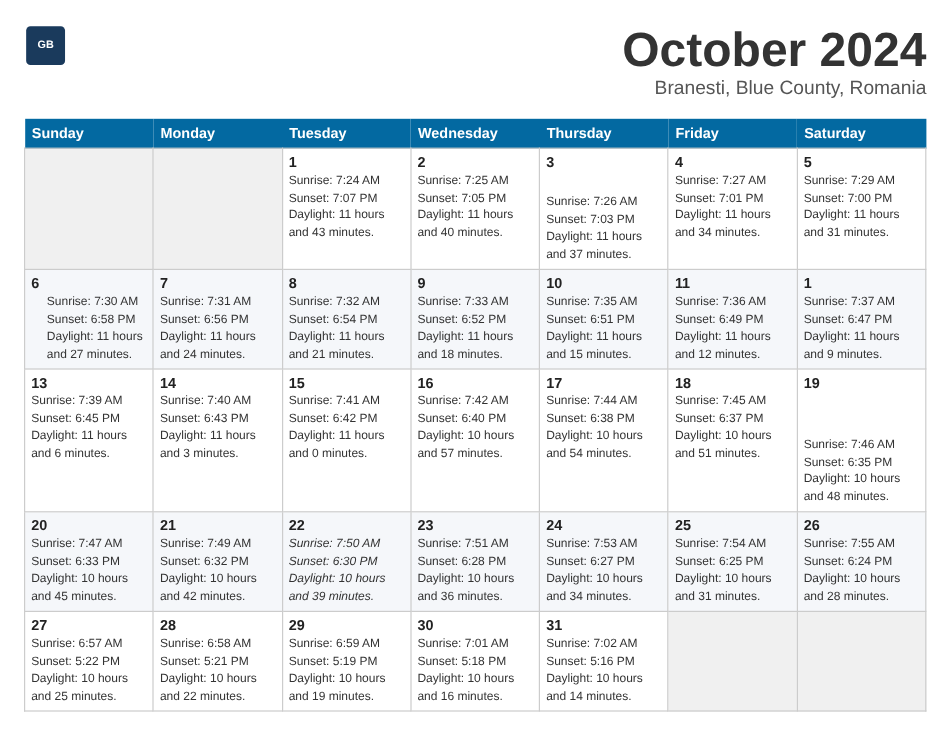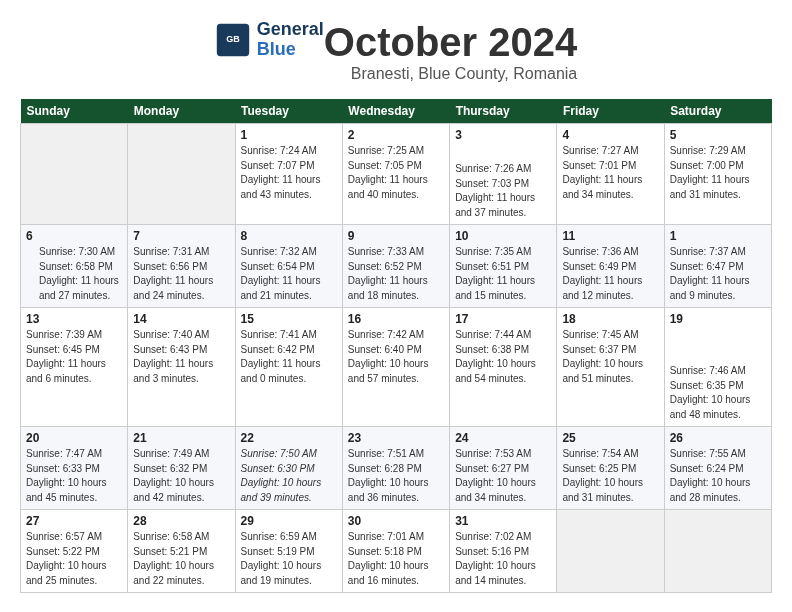--- a/index.html
+++ b/index.html
@@ -5,21 +5,21 @@
     * { box-sizing: border-box; margin: 0; padding: 0; }
     body {
       font-family: Arial, sans-serif;
       background: #fff;
       width: 792px;
       min-height: 612px;
       padding: 20px;
     }
     .header {
       display: flex;
-      justify-content: center;
+      justify-content: space-between;
       align-items: flex-start;
       margin-bottom: 16px;
     }
     .logo {
       display: flex;
       align-items: center;
       gap: 6px;
     }
     .logo-text {
       font-size: 18px;
@@ -43,21 +43,21 @@
     .subtitle {
       font-size: 16px;
       color: #555;
     }
     table {
       width: 100%;
       border-collapse: collapse;
       font-size: 11px;
     }
     th {
-      background-color: #14532d;
+      background-color: #0369a1;
       color: white;
       text-align: left;
       padding: 5px 6px;
       font-size: 12px;
       font-weight: bold;
     }
     td {
       border: 1px solid #ccc;
       vertical-align: top;
       padding: 4px 5px;
@@ -83,24 +83,20 @@
   </style>
 </head>
 <body>
 
 <div class="header">
   <div class="logo">
     <svg class="logo-icon" viewBox="0 0 40 40" xmlns="http://www.w3.org/2000/svg">
       <rect x="2" y="2" width="36" height="36" rx="4" fill="#1a3a5c"></rect>
       <text x="20" y="22" text-anchor="middle" font-size="10" font-weight="bold" fill="white" font-family="Arial">GB</text>
     </svg>
-    <div class="logo-text">
-      <div><span style="color:#1a3a5c">General</span></div>
-      <div><span class="logo-blue">Blue</span></div>
-    </div>
   </div>
   <div class="title-section">
     <div class="month-title">October 2024</div>
     <div class="subtitle">Branesti, Blue County, Romania</div>
   </div>
 </div>
 
 <table>
   <thead>
     <tr id="header-row">

